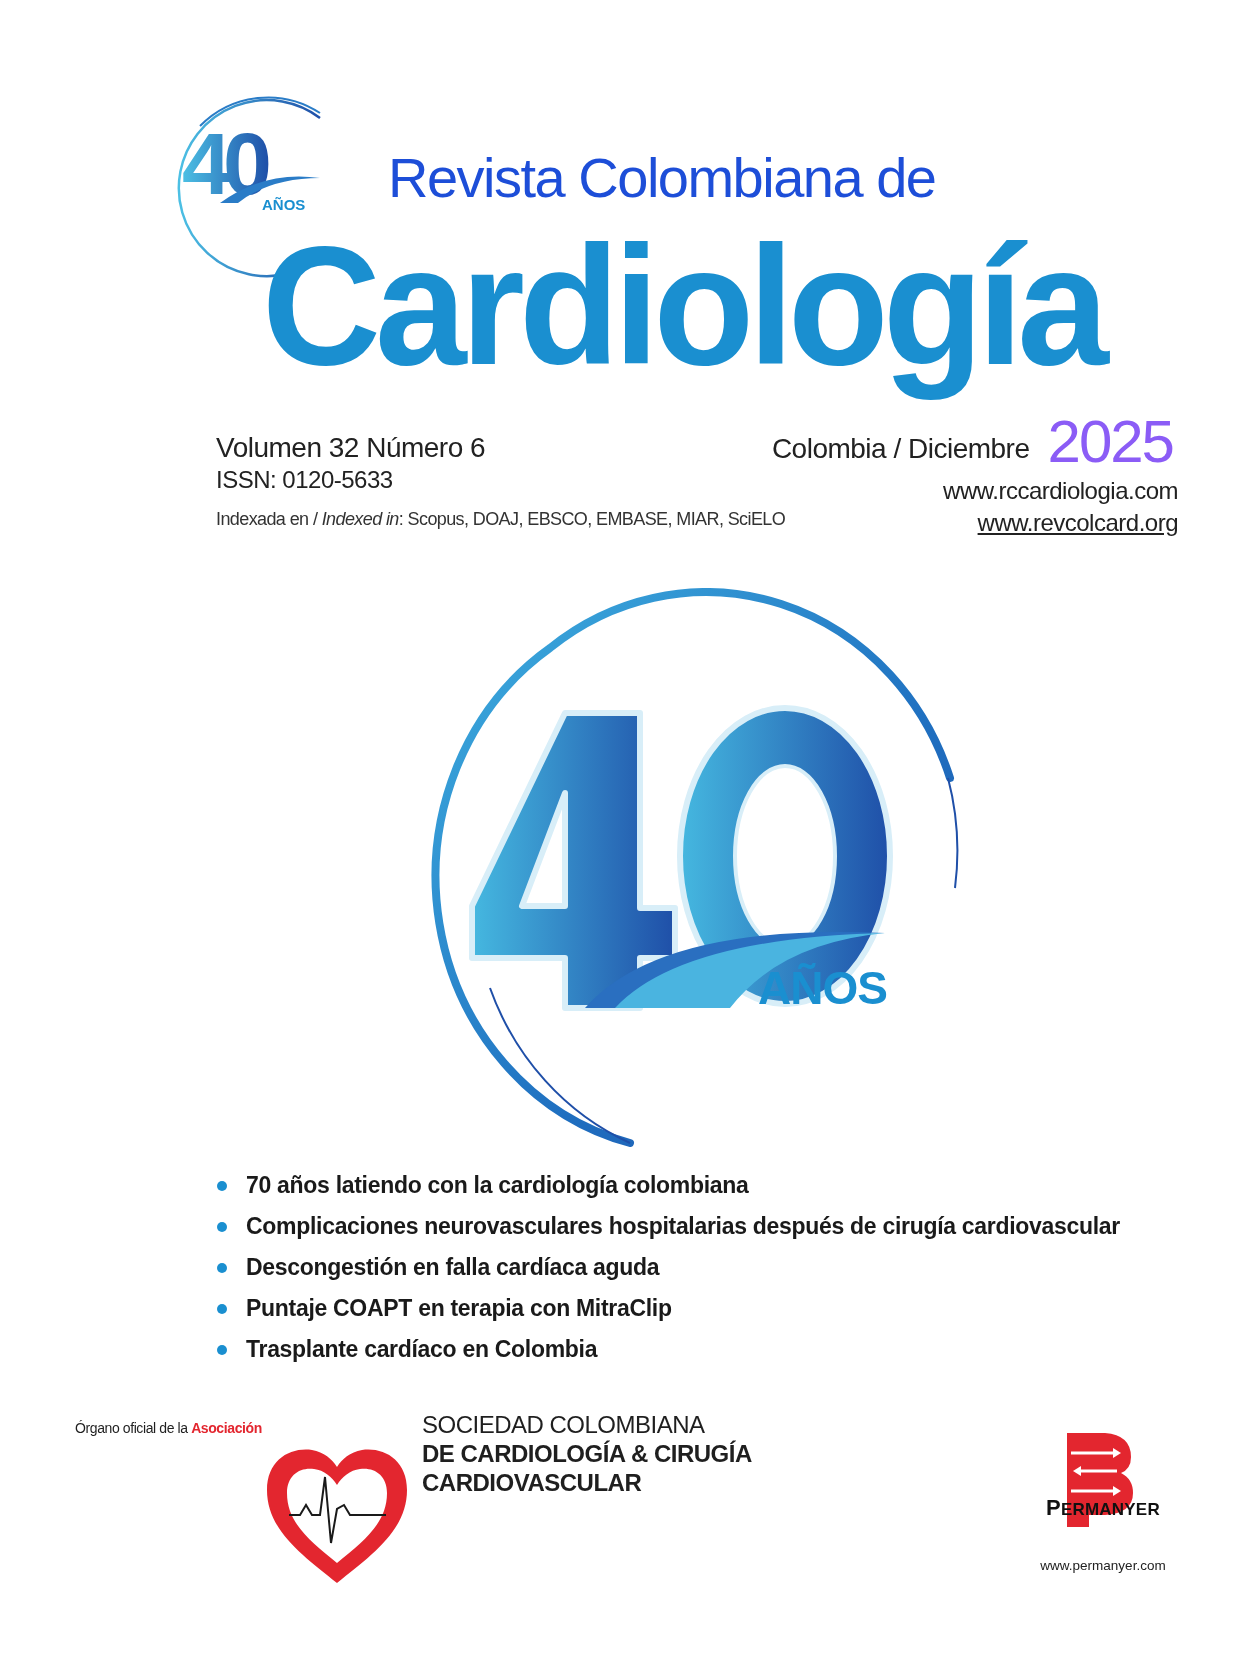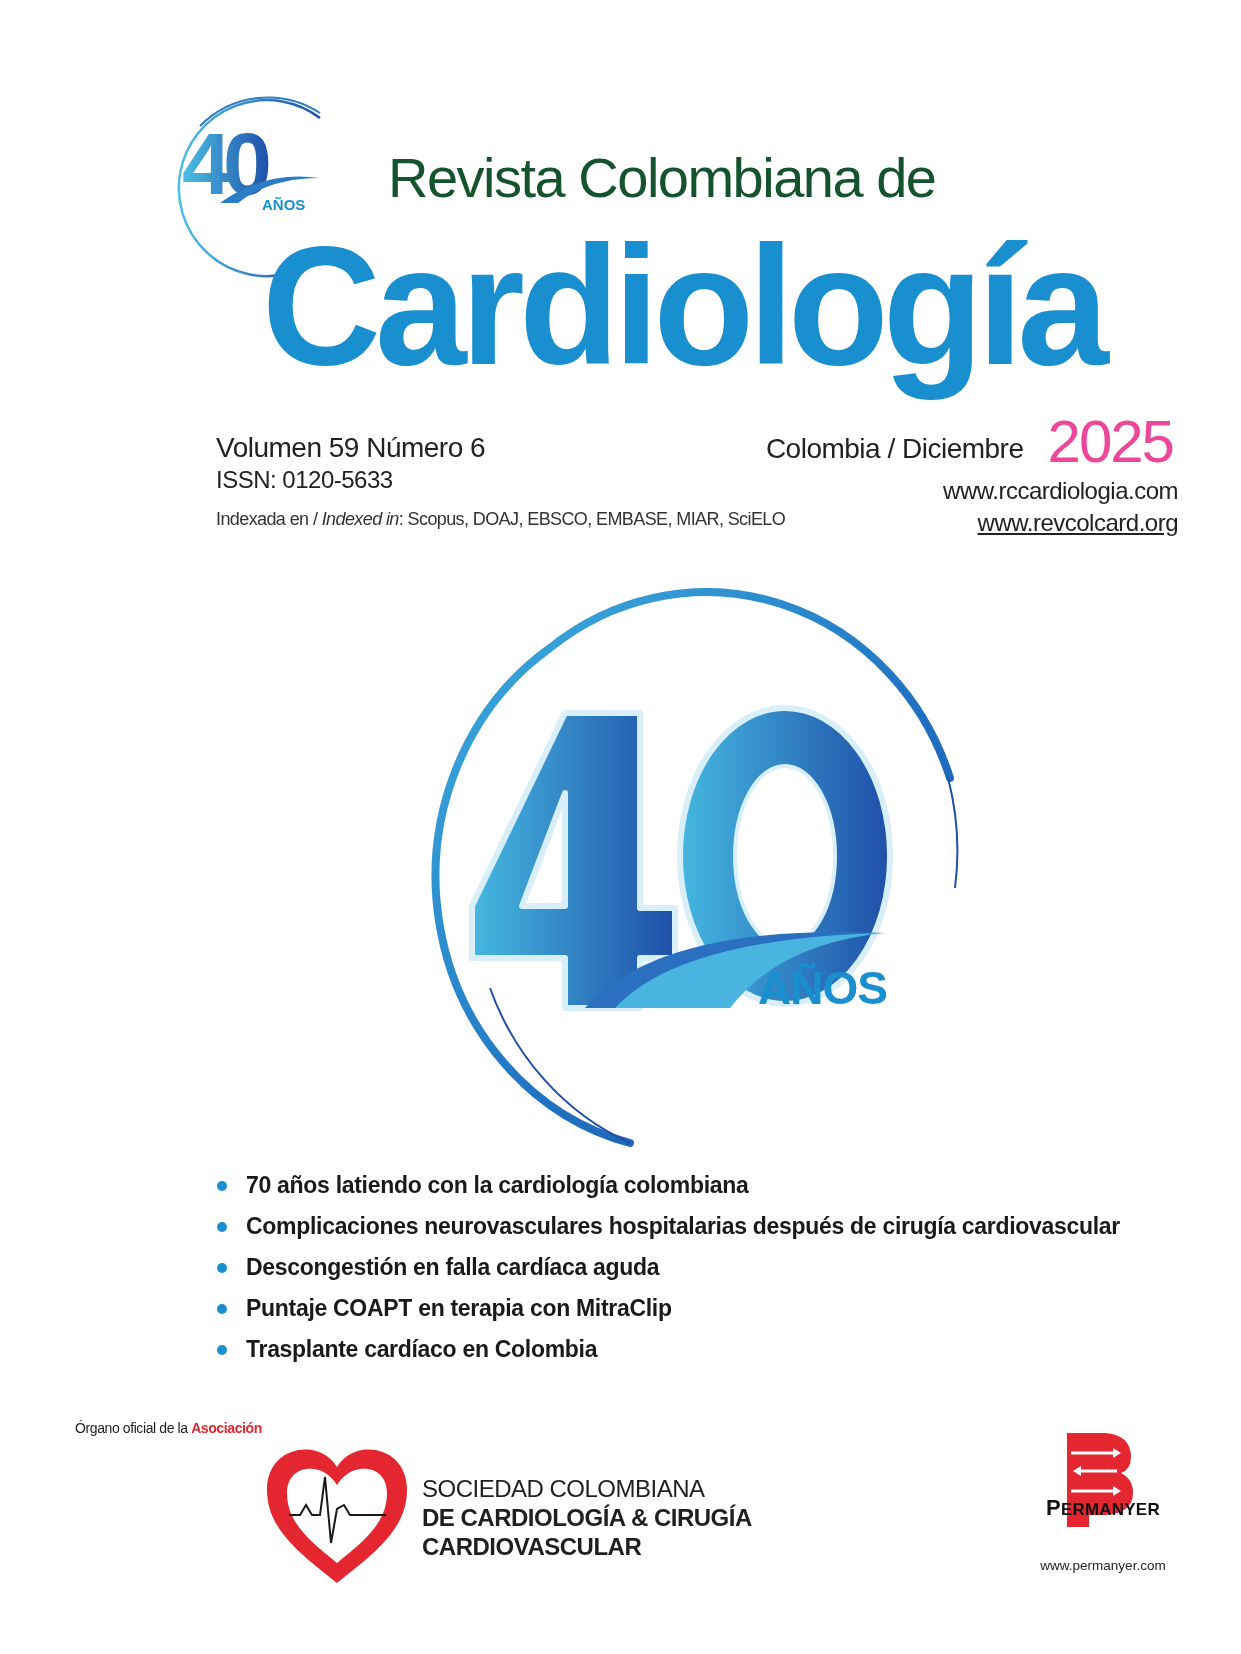--- a/index.html
+++ b/index.html
@@ -5,52 +5,52 @@
   html, body { margin: 0; padding: 0; background: #ffffff; }
   body { width: 1241px; height: 1654px; position: relative; overflow: hidden;
          font-family: "Liberation Sans", sans-serif; color: #1a1a1a; }
   .abs { position: absolute; }
 
   
   #small-logo { left: 170px; top: 78px; width: 170px; height: 200px; }
 
   
   #title-line1 { left: 388px; top: 150px; font-size: 56px; font-weight: 400; letter-spacing: -1.5px;
-                 color: #14532d; white-space: nowrap; line-height: 1; }
+                 color: #1d4ed8; white-space: nowrap; line-height: 1; }
   #title-main  { left: 262px; top: 222px; font-size: 168px; font-weight: 700; letter-spacing: -6px;
                  color: #1a8fd0; white-space: nowrap; line-height: 1; transform: scaleX(0.98); transform-origin: left top; }
 
   
   .info { white-space: nowrap; line-height: 1; }
   #volume  { left: 216px; top: 434px; font-size: 28px; color: #222; letter-spacing: -0.5px; }
   #issn    { left: 216px; top: 468px; font-size: 24px; color: #222; letter-spacing: -0.5px; }
   #indexed { left: 216px; top: 510px; font-size: 18px; color: #333; letter-spacing: -0.6px; }
   #indexed i { font-style: italic; }
   #period  { right: 68px; top: 412px; font-size: 28px; color: #222; letter-spacing: -0.5px; }
-  #period .year { font-size: 60px; color: #ec4899; letter-spacing: -2px; margin-left: 24px; vertical-align: -4px; }
+  #period .year { font-size: 60px; color: #8b5cf6; letter-spacing: -2px; margin-left: 18px; vertical-align: -4px; }
   #url1 { right: 63px; top: 479px; font-size: 24px; color: #222; letter-spacing: -0.5px; }
   #url2 { right: 63px; top: 511px; font-size: 24px; color: #222; letter-spacing: -0.5px; text-decoration: underline; }
 
   
   #big-logo { left: 430px; top: 588px; width: 530px; height: 565px; }
 
   
   #highlights { left: 214px; top: 1170px; margin: 0; padding: 0; list-style: none; }
   #highlights li { position: relative; height: 41px; padding-left: 32px; font-size: 23px; font-weight: 700;
                    color: #1a1a1a; white-space: nowrap; letter-spacing: -0.3px; line-height: 30px; }
   #highlights li .dot { position: absolute; left: 3px; top: 11px; width: 10px; height: 10px; border-radius: 50%;
                         background: #1a8fd0; }
 
   
   #organ { left: 75px; top: 1420px; font-size: 14px; color: #1f1f1f; white-space: nowrap; letter-spacing: -0.4px; }
   #organ .assoc { color: #e3262f; font-weight: 700; }
 
   
   #heart { left: 262px; top: 1445px; width: 150px; height: 140px; }
-  #society { left: 422px; top: 1474px; white-space: nowrap; }
+  #society { left: 422px; top: 1410px; white-space: nowrap; }
   #society div { font-size: 24px; line-height: 29px; color: #1f1f1f; letter-spacing: -0.5px; }
   #society .l1 { font-weight: 400; }
   #society .l2, #society .l3 { font-weight: 700; }
 
   
   #perm-logo { left: 1067px; top: 1433px; width: 68px; height: 94px; }
   #perm-name { left: 1040px; top: 1495px; width: 126px; text-align: center; font-size: 17px; font-weight: 700; color: #111;
                letter-spacing: 0.2px; white-space: nowrap; }
   #perm-name .big { font-size: 22px; }
   #perm-url { left: 1034px; top: 1558px; width: 138px; text-align: center; font-size: 13.5px; color: #222; white-space: nowrap; }
@@ -68,21 +68,21 @@
   <path d="M150 40 A88 88 0 1 0 120 195" fill="none" stroke="url(#sg)" stroke-width="2.5"></path>
   <path d="M30 48 A95 95 0 0 1 150 35" fill="none" stroke="#2a7cc7" stroke-width="2"></path>
   <text x="12" y="116" font-family="Liberation Sans, sans-serif" font-weight="700" font-size="88" fill="url(#sg)" letter-spacing="-8">40</text>
   <path d="M50 125 Q95 92 150 100 Q100 100 68 125 Z" fill="#2a7cc7"></path>
   <text x="92" y="132" font-family="Liberation Sans, sans-serif" font-weight="700" font-size="15" fill="#1a8fd0">AÑOS</text>
 </svg>
 
 <div id="title-line1" class="abs">Revista Colombiana de</div>
 <div id="title-main" class="abs">Cardiología</div>
 
-<div id="volume" class="abs info">Volumen 59 Número 6</div>
+<div id="volume" class="abs info">Volumen 32 Número 6</div>
 <div id="issn" class="abs info">ISSN: 0120-5633</div>
 <div id="indexed" class="abs info"><span>Indexada en / </span><i>Indexed in</i><span>: Scopus, DOAJ, EBSCO, EMBASE, MIAR, SciELO</span></div>
 
 <div id="period" class="abs info"><span>Colombia / Diciembre</span><span class="year">2025</span></div>
 <div id="url1" class="abs info">www.rccardiologia.com</div>
 <div id="url2" class="abs info">www.revcolcard.org</div>
 
 <svg id="big-logo" class="abs" viewBox="0 0 530 565">
   <defs>
     <linearGradient id="bg1" x1="0" x2="1" y1="0" y2="0">

